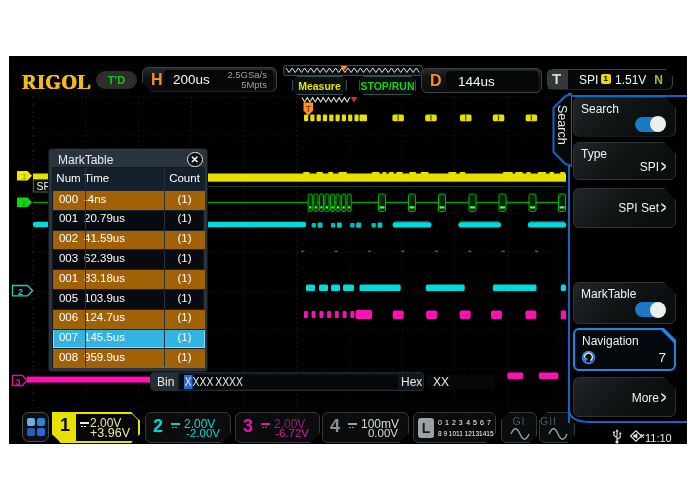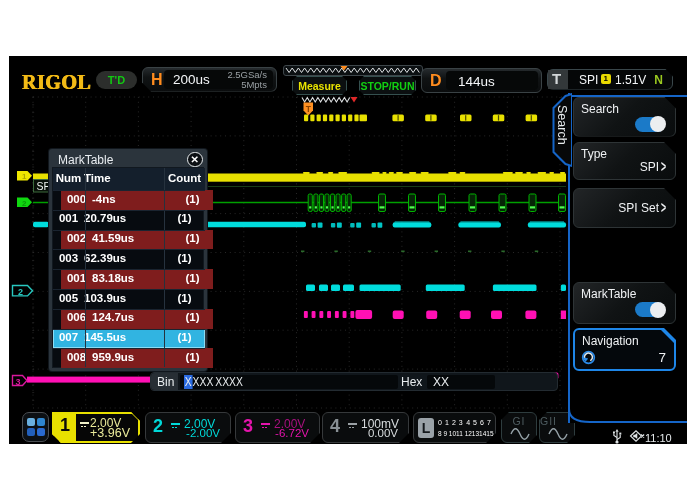--- a/index.html
+++ b/index.html
@@ -27,28 +27,28 @@
 #tbox .ttab { position:absolute; left:0; top:0; bottom:0; width:20px; background:#33383a; }
 #tbox .spi { position:absolute; left:31px; top:3px; color:#f4f6f8; font-size:12px; }
 #tbox .one { position:absolute; left:53px; top:4.5px; width:9.5px; height:10px; background:#e8d800; color:#000; border-radius:2px; font-size:8px; font-weight:bold; text-align:center; line-height:10px; }
 #tbox .lv { position:absolute; left:67px; top:3px; color:#f4f6f8; font-size:12px; }
 #tbox .n { position:absolute; right:9px; top:3px; color:#9ac820; font-size:12px; font-weight:bold; }
 
 #popup { left:40px; top:93px; width:158px; height:222px; background:#2b343c; border-radius:3px; z-index:30; box-shadow:0 0 0 1px #10161c; }
 #popup .title { position:absolute; left:9px; top:4px; color:#e8ecf0; font-size:12px; }
 #popup .close { position:absolute; right:4.5px; top:2.5px; width:15.5px; height:15.5px; border:1.5px solid #e8ecee; border-radius:50%; background:#0c1014; color:#fff; font-size:10px; font-weight:900; text-align:center; line-height:13px; }
 #mtable { position:absolute; left:3px; top:18px; width:152px; height:201px; background:#070b10; border:1px solid #11181f; }
-.mrow { position:absolute; left:0; width:152px; height:19.8px; color:#fff; font-size:11.5px; font-weight:bold; }
+.mrow { position:absolute; left:0; width:152px; height:19.8px; color:#fff; font-size:11.5px; font-weight:normal; }
 .mrow span { position:absolute; top:2.5px; }
 .c1 { left:0; width:31px; text-align:center; }
 .c2 { left:31px; width:80px; text-align:left; }
 .c3 { left:111px; width:41px; text-align:center; }
 .mhead { height:22px; background:#141f2c; }
 .mhead span { top:4px; }
-.alt { background:#7f1d1d;margin-left:8px; }
+.alt { background:#a16207; }
 .hl { background:#31b4e1; box-shadow:inset 0 0 0 1px #8adcf4; }
 
 #menu { left:559px; top:37px; width:119px; height:329.5px; background:#000; z-index:40; border-left:2px solid #1565c8; }
 #menu .bot { position:absolute; left:-2px; bottom:0; width:121px; height:20px; }
 #stab { left:540.5px; top:36px; width:22px; height:78px; z-index:42; color:#e6eaec; font-size:12.5px; }
 #stab svg { position:absolute; left:0; top:0; }
 #stab span { position:absolute; left:5px; top:13px; writing-mode:vertical-rl; }
 .mitem { position:absolute; left:3px; width:103px; background:linear-gradient(135deg,#222527 0%,#101314 50%,#090c0d 100%); border:1px solid #2e3436; border-radius:6px; clip-path:polygon(0 0, calc(100% - 12px) 0, 100% 12px, 100% 100%, 0 100%); color:#f0f2f4; font-size:12px; }
 .mitem .lab { position:absolute; left:7px; top:4px; }
 .mitem .rlab { position:absolute; right:8px; bottom:5px; }
@@ -59,21 +59,21 @@
 .chbox { position:absolute; top:356px; height:31px; background:#0a0c0d; border:1px solid #36393b; border-radius:6px; clip-path:polygon(0 0,100% 0,100% calc(100% - 10px),calc(100% - 10px) 100%,0 100%); }
 .chnum { position:absolute; left:7px; top:3px; font-size:18px; font-weight:bold; }
 .dc { position:absolute; left:25px; top:10px; width:9px; }
 .dc i { display:block; height:1.6px; margin-bottom:2px; }
 .dc i:last-child { -webkit-mask:repeating-linear-gradient(90deg,#000 0 1.8px,transparent 1.8px 3px); mask:repeating-linear-gradient(90deg,#000 0 1.8px,transparent 1.8px 3px); }
 .r1 { position:absolute; left:38px; top:3.5px; font-size:12px; }
 .r2 { position:absolute; right:10px; bottom:3px; font-size:11.5px; }
 #gicon { left:12.5px; top:355.5px; width:27px; height:30px; background:#0c1014; border-radius:7px; border:1.5px solid #4a4e52; }
 #gicon i { position:absolute; width:8px; height:8px; border-radius:2px; }
 
-#binbar { left:141px; top:316px; width:408px; height:19px; background:#10161b; border:1px solid #232b31; border-radius:4px; z-index:20; color:#e8ecee; font-size:12px; }
+#binbar { left:141px; top:316px; width:274px; height:19px; background:#10161b; border:1px solid #232b31; border-radius:4px; z-index:20; color:#e8ecee; font-size:12px; }
 
 #time { left:636px; top:375.5px; color:#e4e8ea; font-size:11px; z-index:50; }
 svg { display:block; }
 #wf { position:absolute; left:0; top:0; z-index:5; }
 #gridsvg { position:absolute; left:0; top:0; z-index:1; }
 </style>
 </head>
 <body>
 <div id="screen">
   <svg id="gridsvg" width="678" height="388">
@@ -407,20 +407,23 @@
 <div class="mitem" style="top:235px;height:43px;border:2px solid #1e86e8;background:#04080c;">
         <span class="lab">Navigation</span>
         <span class="rlab" style="font-size:13.5px;bottom:4px">7</span>
         <svg style="position:absolute;left:6px;top:19.5px" width="15" height="15" viewBox="0 0 15 15">
           <circle cx="7.5" cy="7.5" r="5.8" fill="none" stroke="#2a8ae8" stroke-width="1.7"></circle>
           <path d="M4.2 9.5 a4 4 0 1 1 5 1.2" fill="none" stroke="#dfe6ea" stroke-width="1.5"></path>
           <path d="M1.8 7.2 L4.6 11.8 L7.2 8.4 Z" fill="#2a8ae8"></path>
         </svg>
         <div style="position:absolute;right:0;top:0;width:0;height:0;border-top:13px solid #1e86e8;border-left:13px solid transparent"></div>
       </div>
+<div class="mitem" style="top:284px;height:40px;">
+        <span class="rlab" style="bottom:11px">More<span class="chev">&gt;</span></span>
+      </div>
 <svg class="bot" width="121" height="20" viewBox="0 0 121 20">
         <path d="M1 0 L1 6 C 1 14, 8 19, 22 19 L121 19" fill="none" stroke="#1565c8" stroke-width="2"></path>
       </svg>
     </div>
 
   <div class="abs" id="gicon">
       <i style="left:4.5px;top:5px;background:#6ab0e0"></i>
 <i style="left:14.5px;top:5px;background:#2f86d0"></i>
 <i style="left:4.5px;top:15px;background:#2260bc"></i>
 <i style="left:14.5px;top:15px;background:#2a6ad0"></i>

